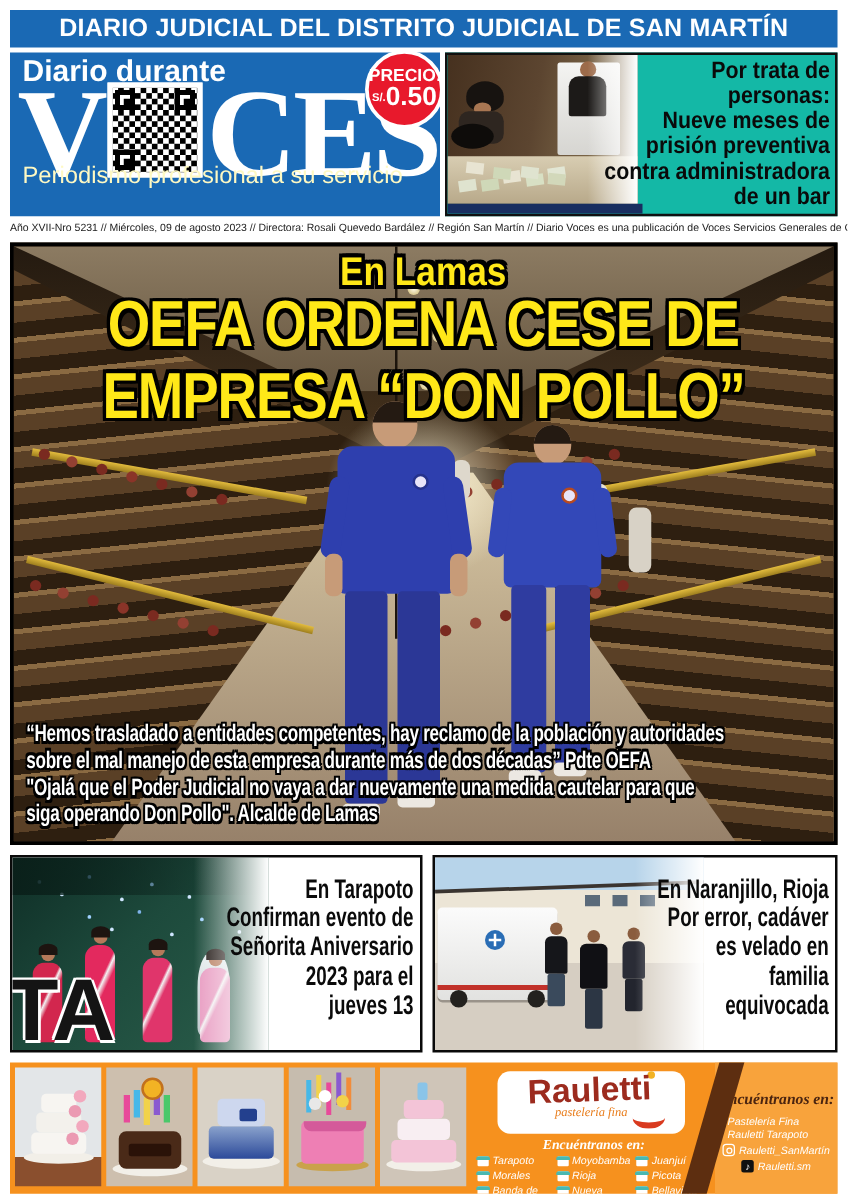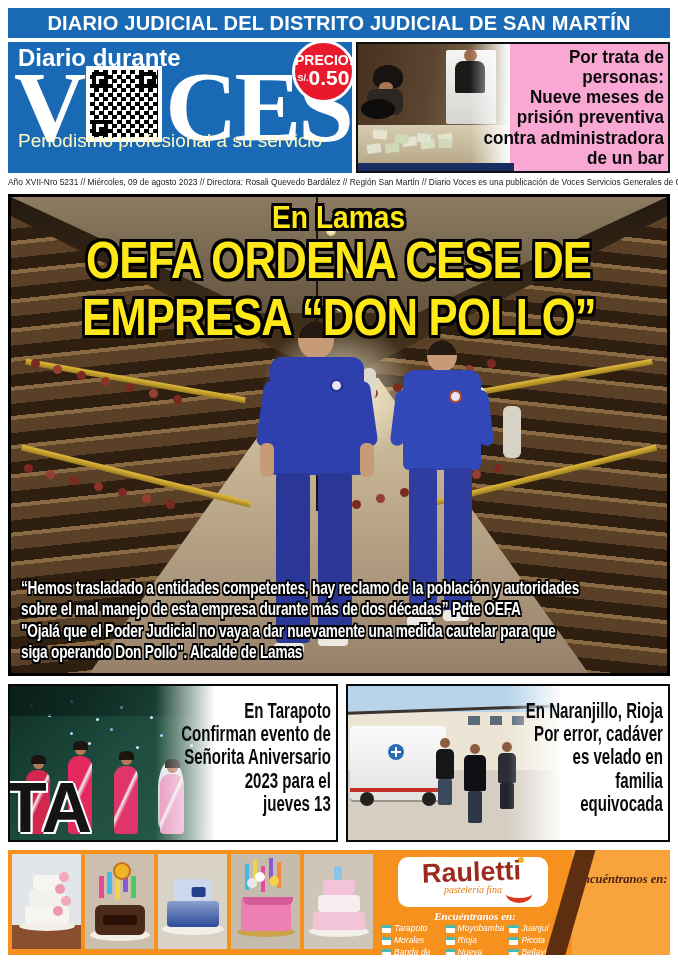--- a/index.html
+++ b/index.html
@@ -21,21 +21,21 @@
   .qr .finder i{position:absolute;left:3px;top:3px;width:6px;height:6px;background:#000;display:block;}
   .slogan{position:absolute;left:10px;bottom:21px;color:#fef9c3;font-size:19px;}
 
   .price-badge{position:absolute;left:292px;top:40px;width:63px;height:63px;border-radius:50%;background:#e8192c;
     border:3px solid #fff;box-sizing:border-box;color:#fff;text-align:center;z-index:6;}
   .price-label{font-size:14px;font-weight:bold;margin-top:9px;}
   .price-line{font-size:21px;font-weight:bold;line-height:20px;}
   .price-cur{font-size:9px;vertical-align:top;}
 
   
-  .topstory{position:absolute;left:356px;top:42px;width:314px;height:131px;border:2px solid #101010;box-sizing:border-box;background:#f9a8d4;overflow:hidden;}
+  .topstory{position:absolute;left:356px;top:42px;width:314px;height:131px;border:2px solid #101010;box-sizing:border-box;background:#14b8a6;overflow:hidden;}
   .ts-photo{position:absolute;left:0;top:0;width:152px;height:119px;background:linear-gradient(100deg,#46311f 0%,#5c4530 45%,#7c6748 75%,#b3a48c 100%);}
   .ts-fade{position:absolute;left:112px;top:0;width:40px;height:119px;background:linear-gradient(90deg,rgba(255,255,255,0),#fff);}
   .ts-strip{position:absolute;left:0;top:119px;width:156px;height:8px;background:#182e60;}
   .ts-headline{position:absolute;right:4px;top:3px;width:208px;text-align:right;font-weight:bold;font-size:19px;
     line-height:1.06;color:#0a0a0a;transform:scaleX(.9);transform-origin:right top;}
 
   
   .info-line{position:absolute;left:8px;top:177px;width:662px;font-size:8.4px;color:#1a1a1a;white-space:nowrap;}
 
   
@@ -448,17 +448,31 @@
           <div class="loc-item">
               <span class="shop-icon"></span>
               <span>Bellavista</span>
             </div>
         </div>
       </div>
     </div>
 
     <div class="social-panel">
       <div class="social-title">Encuéntranos en:</div>
+      <div class="social-rows">
+        <div class="social-row">
+          <span class="fb-icon">f</span>
+          <span>Pastelería Fina Rauletti Tarapoto</span>
+        </div>
+        <div class="social-row">
+          <span class="ig-icon"></span>
+          <span>Rauletti_SanMartín</span>
+        </div>
+        <div class="social-row">
+          <span class="tk-icon">♪</span>
+          <span>Rauletti.sm</span>
+        </div>
+      </div>
     </div>
     <div class="diag-band"></div>
   </div>
 
 </div>
 
 </body></html>

